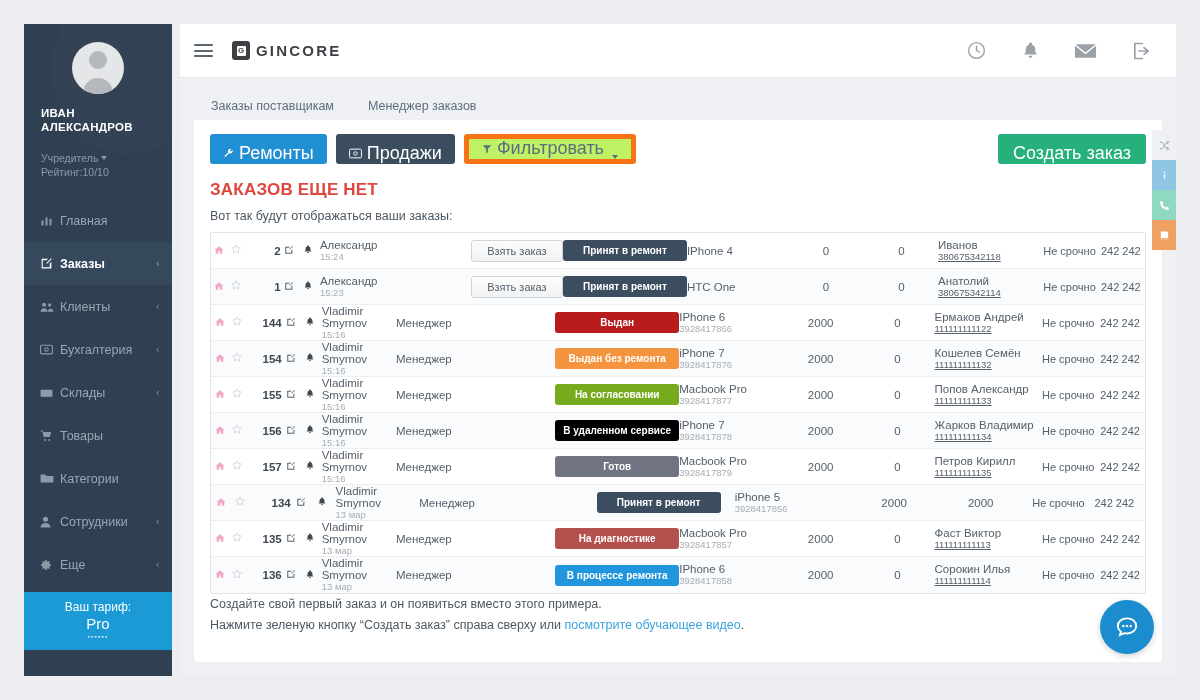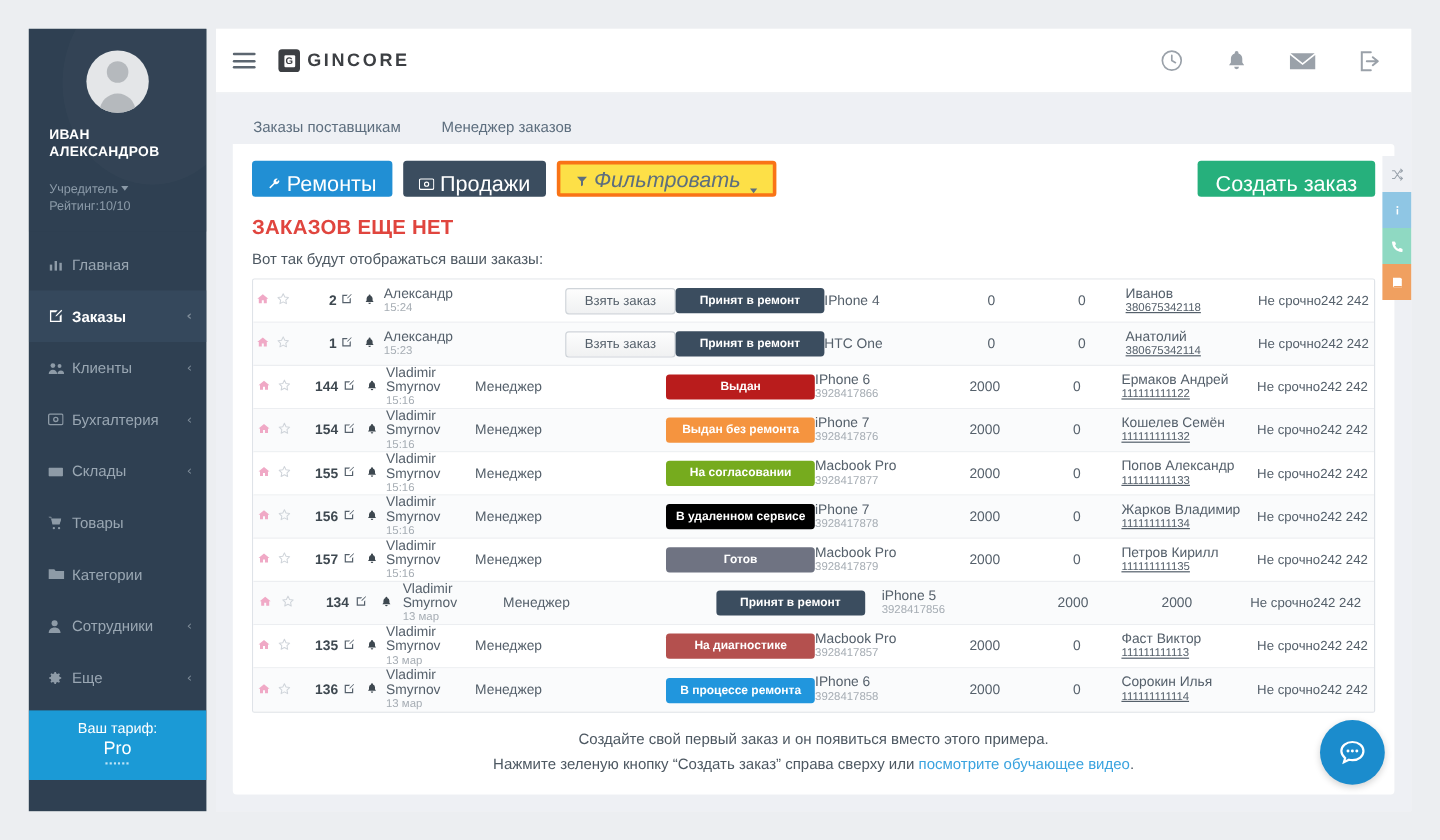--- a/index.html
+++ b/index.html
@@ -131,21 +131,21 @@
   
   .toolbar { display:flex; align-items:center; }
   .btn {
     border:none; cursor:pointer; font-size:18px; border-radius:3px;
     height:30px; display:inline-flex; align-items:flex-end; gap:5px; padding: 0 13px;
     font-family:"Liberation Sans", sans-serif;
   }
   .btn-blue { background:#218fd4; color:#fff; }
   .btn-dark { background:#3b4d5f; color:#fff; margin-left:9px; }
   .btn-white {
-    background:#fde047; color:#5d6e7e; border:3px solid #f97316; margin-left:9px;font-style:italic;
+    background:#bef264; color:#5d6e7e; border:5px solid #f97316; margin-left:9px;
   }
   .search-group { display:flex; margin-left:22px; height:30px; }
   .search-icon-box {
     width:31px; border:1px solid #d5dae0; border-right:none; background:#fff;
     display:flex; align-items:center; justify-content:center; color:#99a3ac; font-size:12px;
   }
   .search-input {
     width:156px; border:1px solid #d5dae0; border-left:none; border-right:none;
     outline:none; font-size:12.5px; padding:0 7px; color:#555; font-family:"Liberation Sans",sans-serif;
   }
@@ -195,24 +195,24 @@
     border-radius:3px; color:#fff; font-size:10px; font-weight:bold;
   }
   .c-dev { width:118px; line-height:12px; }
   .c-dev .d { color:#55606b; font-size:11.5px; }
   .c-dev .i { color:#a6adb4; font-size:9.5px; }
   .c-sum1 { width:92px; text-align:center; color:#55606b; font-size:11.5px;}
   .c-sum2 { width:86px; text-align:center; color:#55606b; font-size:11.5px;}
   .c-cli  { width:118px; line-height:12px; }
   .c-cli .n { color:#55606b; font-size:11.5px; }
   .c-cli .p { color:#55606b; font-size:9.5px; text-decoration:underline; }
-  .c-urg  { width:74px; color:#55606b; font-size:11px; text-align:right;}
+  .c-urg  { width:74px; color:#55606b; font-size:11px; text-align:center;}
   .c-code { width:52px; color:#55606b; font-size:11px; text-align:left;}
 
-  .footnote { margin-top: 12px; font-size:12.5px; color:#4d5862; line-height:21px;text-align:center; }
+  .footnote { font-size:12.5px; color:#4d5862; line-height:21px; }
   .footnote a { color:#3aa3df; text-decoration:none; }
 
   
   .rail { position:absolute; right:0px; top:52px; width:24px; }
   .rail-btn {
     width:24px; height:30px; display:flex; align-items:center; justify-content:center;
     color:#fff; font-size:11px; cursor:pointer;
   }
 
   .chat {

